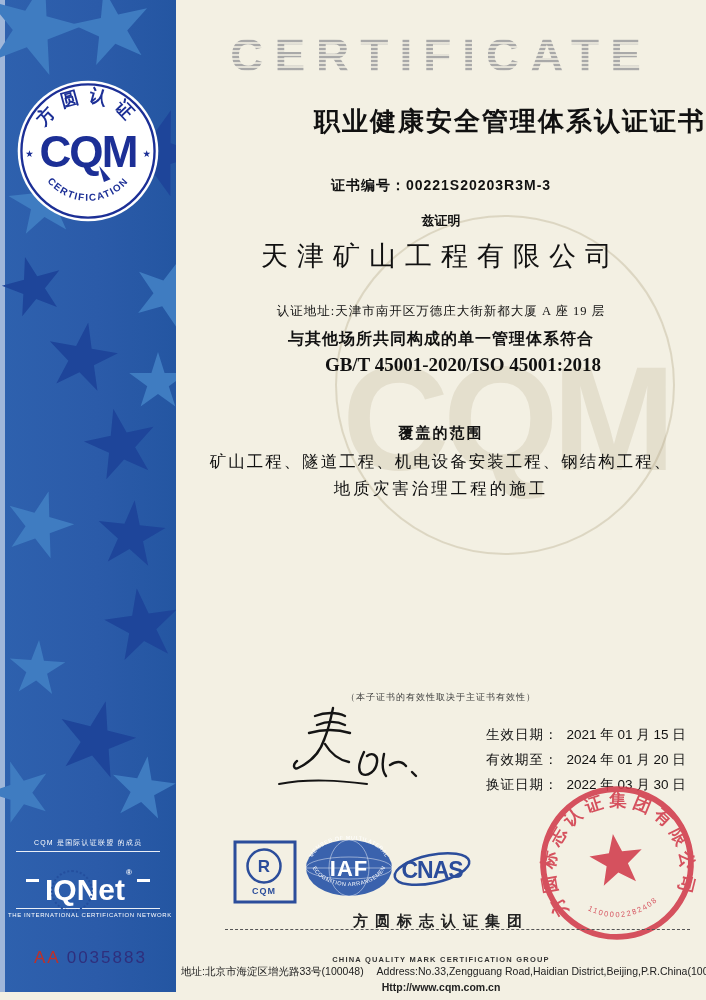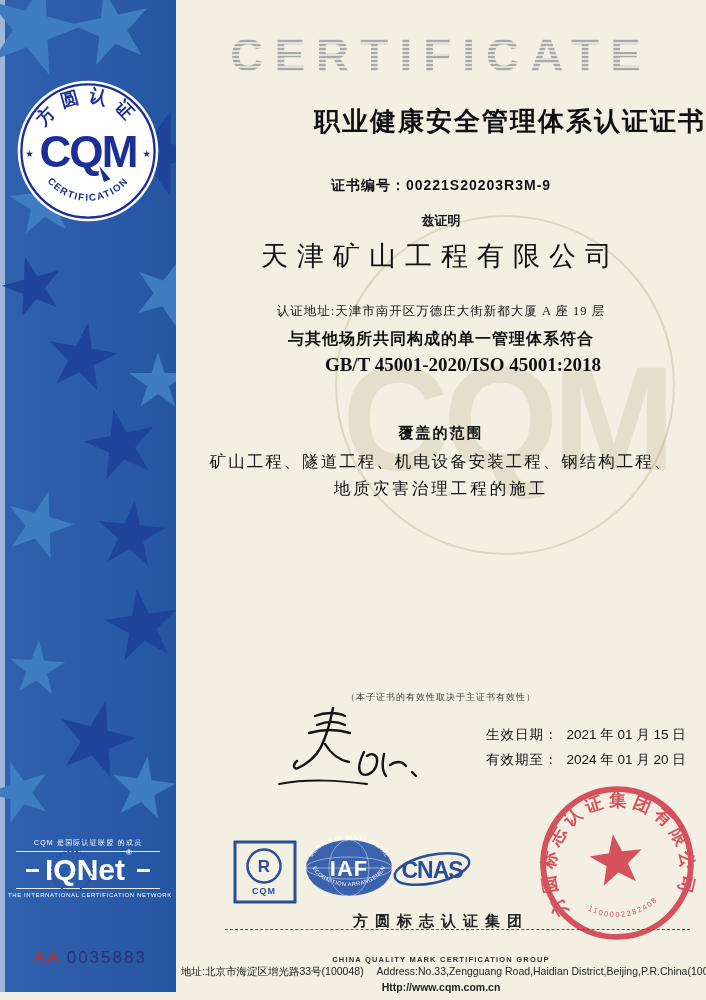--- a/index.html
+++ b/index.html
@@ -20,21 +20,21 @@
     clip-path:polygon(50% 0%,61% 35%,98% 35%,68% 57%,79% 91%,50% 70%,21% 91%,32% 57%,2% 35%,39% 35%);}
   .s-light{background:var(--star-light,#3f7cc1);}
   .s-dark{background:var(--star-dark,#1e459a);}
 
   .cqm-logo{position:absolute;left:13px;top:76px;width:150px;height:150px;}
   .iqnet{position:absolute;left:8px;top:838px;width:160px;color:#fff;text-align:center;}
   .iq-member{font-size:7px;letter-spacing:1.2px;white-space:nowrap;}
   .iq-rule{height:1px;background:rgba(255,255,255,.9);margin:3px 8px;}
   .iq-main{display:flex;align-items:center;justify-content:center;gap:6px;margin:1px 0;}
   .iq-dash{width:13px;height:3px;background:#fff;}
-  .iq-name{position:relative;font-size:30px;font-weight:900;letter-spacing:0;line-height:1;}
+  .iq-name{position:relative;font-size:30px;font-weight:900;letter-spacing:0;line-height:1;margin-top:20px;}
   .iq-name sup{font-size:8px;position:relative;top:-14px;left:1px;}
   .iq-name::before{content:"";position:absolute;left:6px;top:-5px;width:38px;height:38px;
     border:2px dotted #244f9e;border-radius:50%;}
   .iq-tag{font-size:6px;letter-spacing:.6px;margin-top:3px;white-space:nowrap;}
   .serial{position:absolute;left:34px;top:948px;font-size:17px;letter-spacing:2px;white-space:nowrap;}
   .serial .pfx{color:var(--serial-red,#c03028);margin-right:6px;}
   .serial .num{color:var(--serial-navy,#2f2f7d);}
 
   
   .main{position:absolute;left:176px;top:0;width:530px;height:1000px;text-align:center;color:#111;}
@@ -148,21 +148,21 @@
     <div class="wm-cqm">CQM</div>
 
     <div class="cert-watermark">
       <span>CERTIFICATE</span>
       <span class="stripes"></span>
     </div>
 
     <div class="doc-title">职业健康安全管理体系认证证书</div>
 
     <div class="cert-no">
-      <span>证书编号：</span><span>00221S20203R3M-9</span>
+      <span>证书编号：</span><span>00221S20203R3M-3</span>
     </div>
 
     <div class="certify">兹证明</div>
     <div class="company">天津矿山工程有限公司</div>
     <div class="addr">认证地址:天津市南开区万德庄大街新都大厦 A 座 19 层</div>
     <div class="system-line">与其他场所共同构成的单一管理体系符合</div>
     <div class="standard">GB/T 45001-2020/ISO 45001:2018</div>
     <div class="scope-title">覆盖的范围</div>
     <div class="scope1">矿山工程、隧道工程、机电设备安装工程、钢结构工程、</div>
     <div class="scope2">地质灾害治理工程的施工</div>
@@ -180,20 +180,21 @@
         <path d="M113,52 C111,61 111,69 115,74"></path>
         <path d="M119,63 C125,59 131,59 135,64"></path>
         <path d="M141,70 l4,4"></path>
         <path d="M8,82 C40,76 70,79 96,82" stroke-width="2"></path>
       </g>
     </svg>
 
     <div class="dates">
       <div><span class="lbl">生效日期：</span><span>2021 年 01 月 15 日</span></div>
       <div><span class="lbl">有效期至：</span><span>2024 年 01 月 20 日</span></div>
+      <div><span class="lbl">换证日期：</span><span>2022 年 03 月 30 日</span></div>
     </div>
 
     <svg class="rcqm" width="64" height="64" viewBox="0 0 64 64">
       <rect x="2" y="2" width="60" height="60" fill="none" stroke="#2b4d9b" stroke-width="3"></rect>
       <circle cx="31" cy="26" r="16.5" fill="none" stroke="#2b4d9b" stroke-width="2.5"></circle>
       <text x="31" y="32" text-anchor="middle" font-size="17" font-weight="bold" fill="#2b4d9b">R</text>
       <text x="31" y="54" text-anchor="middle" font-size="9" font-weight="bold" letter-spacing="1" fill="#2b4d9b">CQM</text>
     </svg>
 
     <svg class="iaf" width="90" height="64" viewBox="0 0 90 64">

